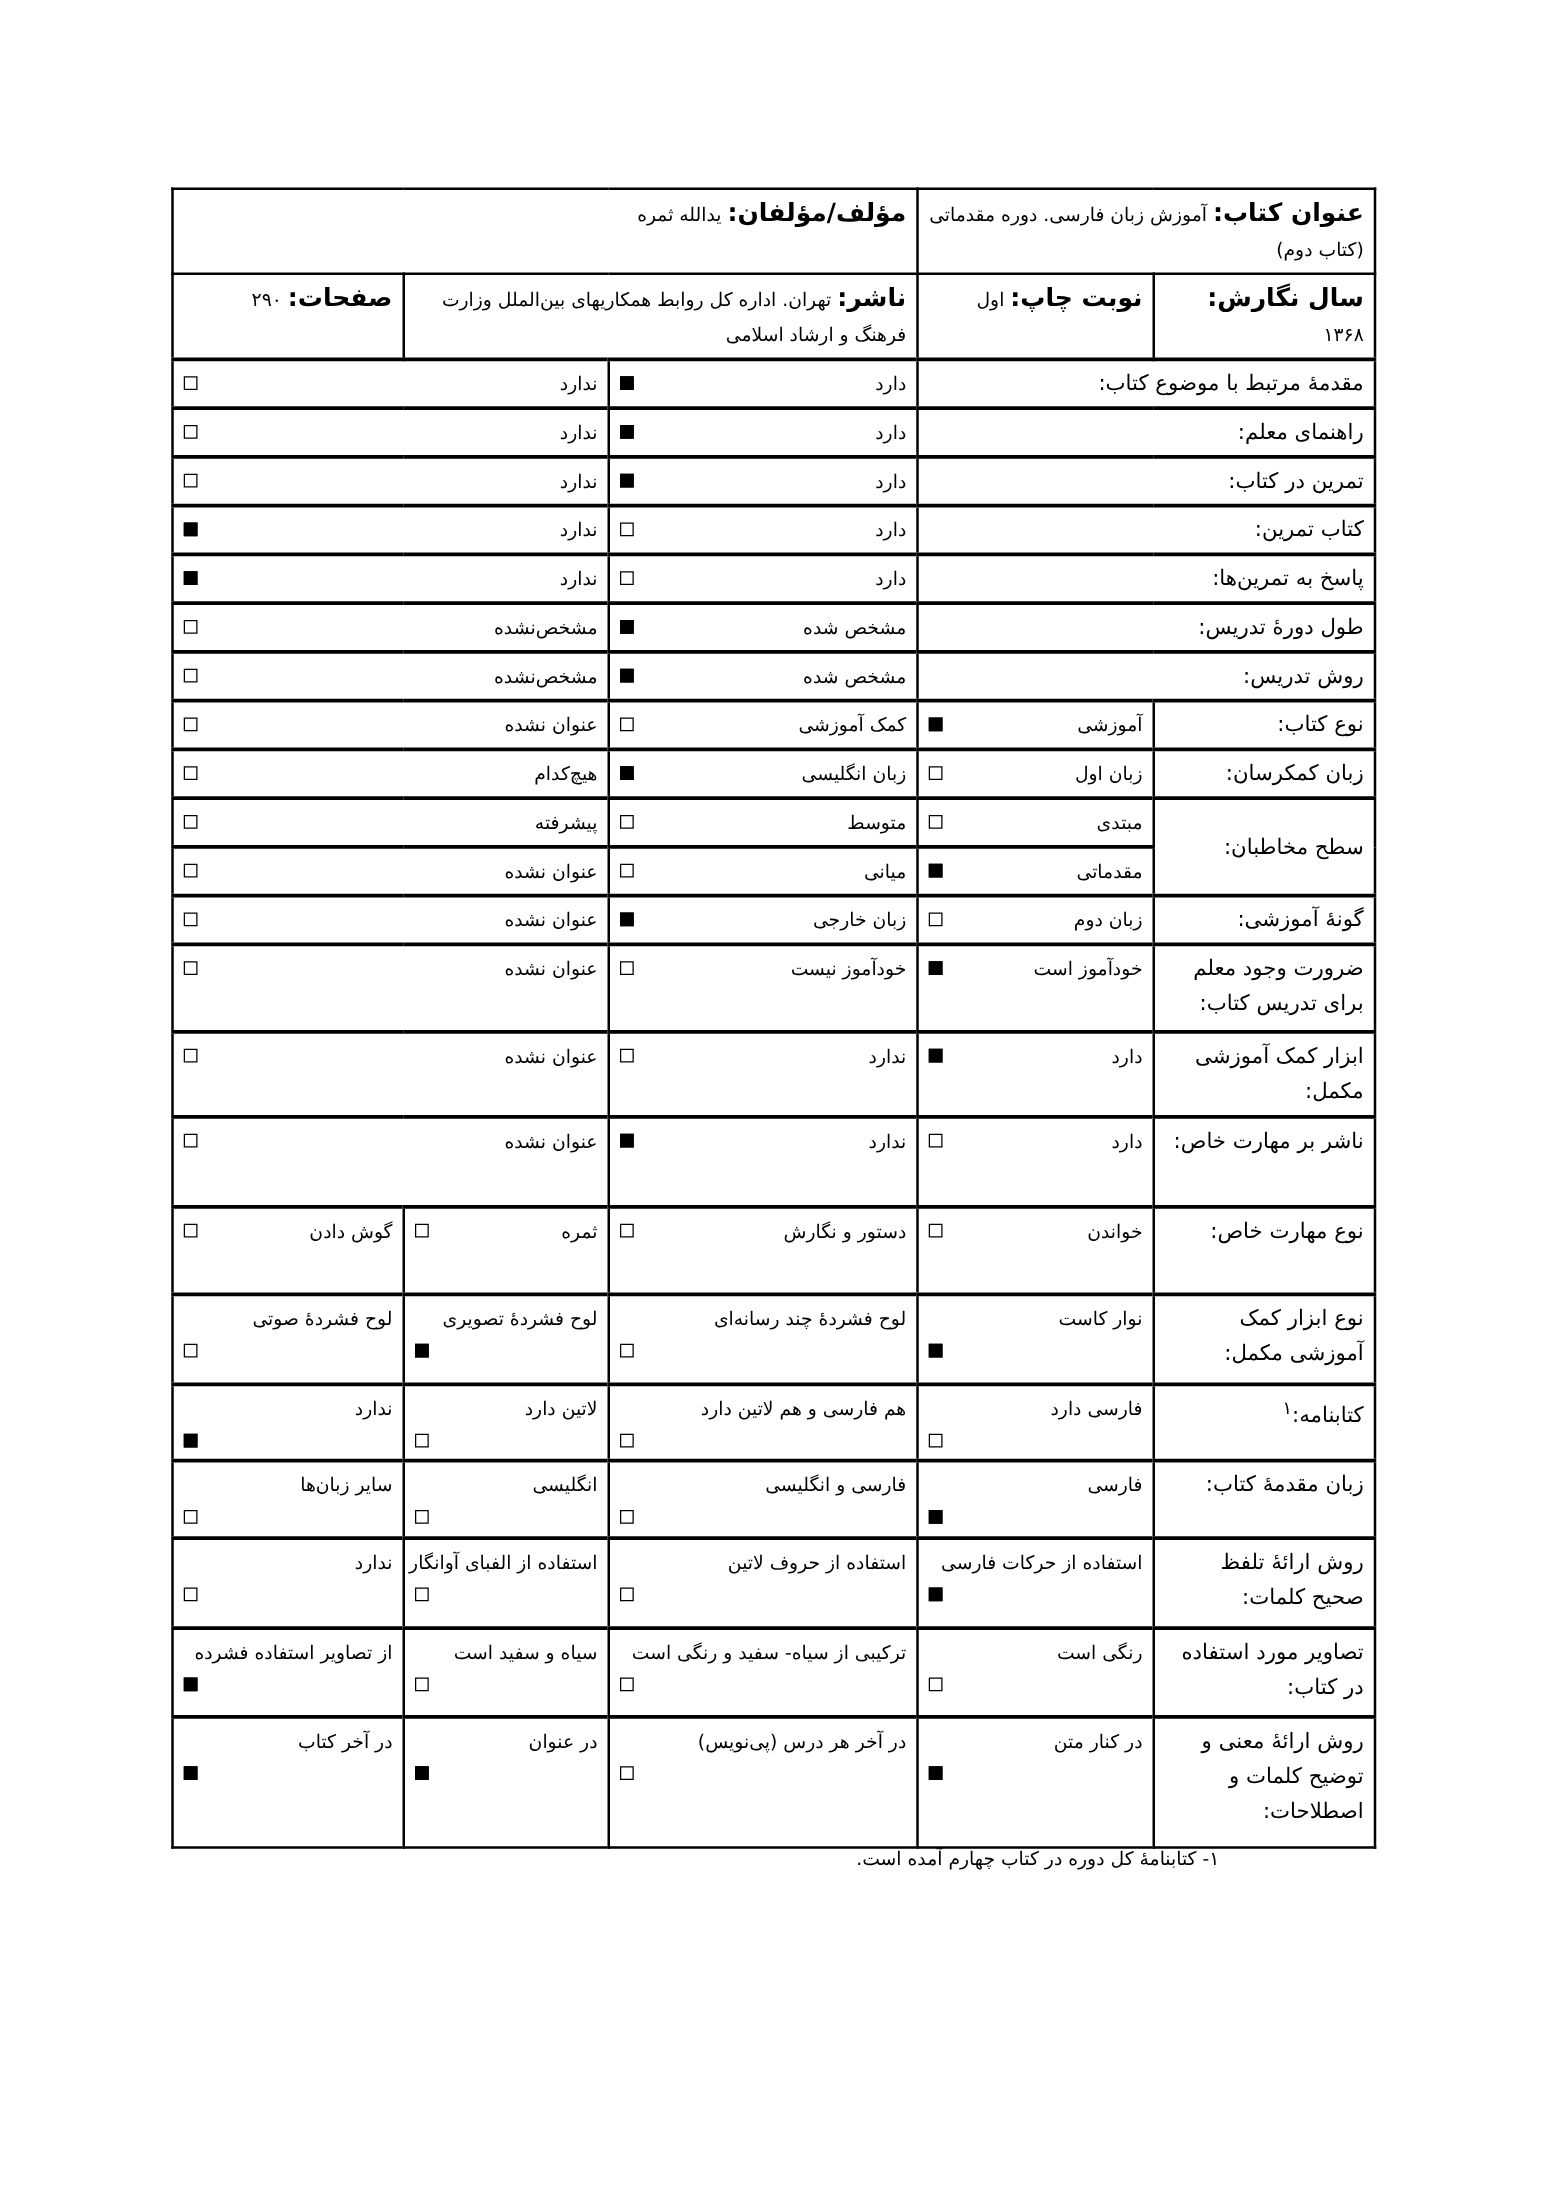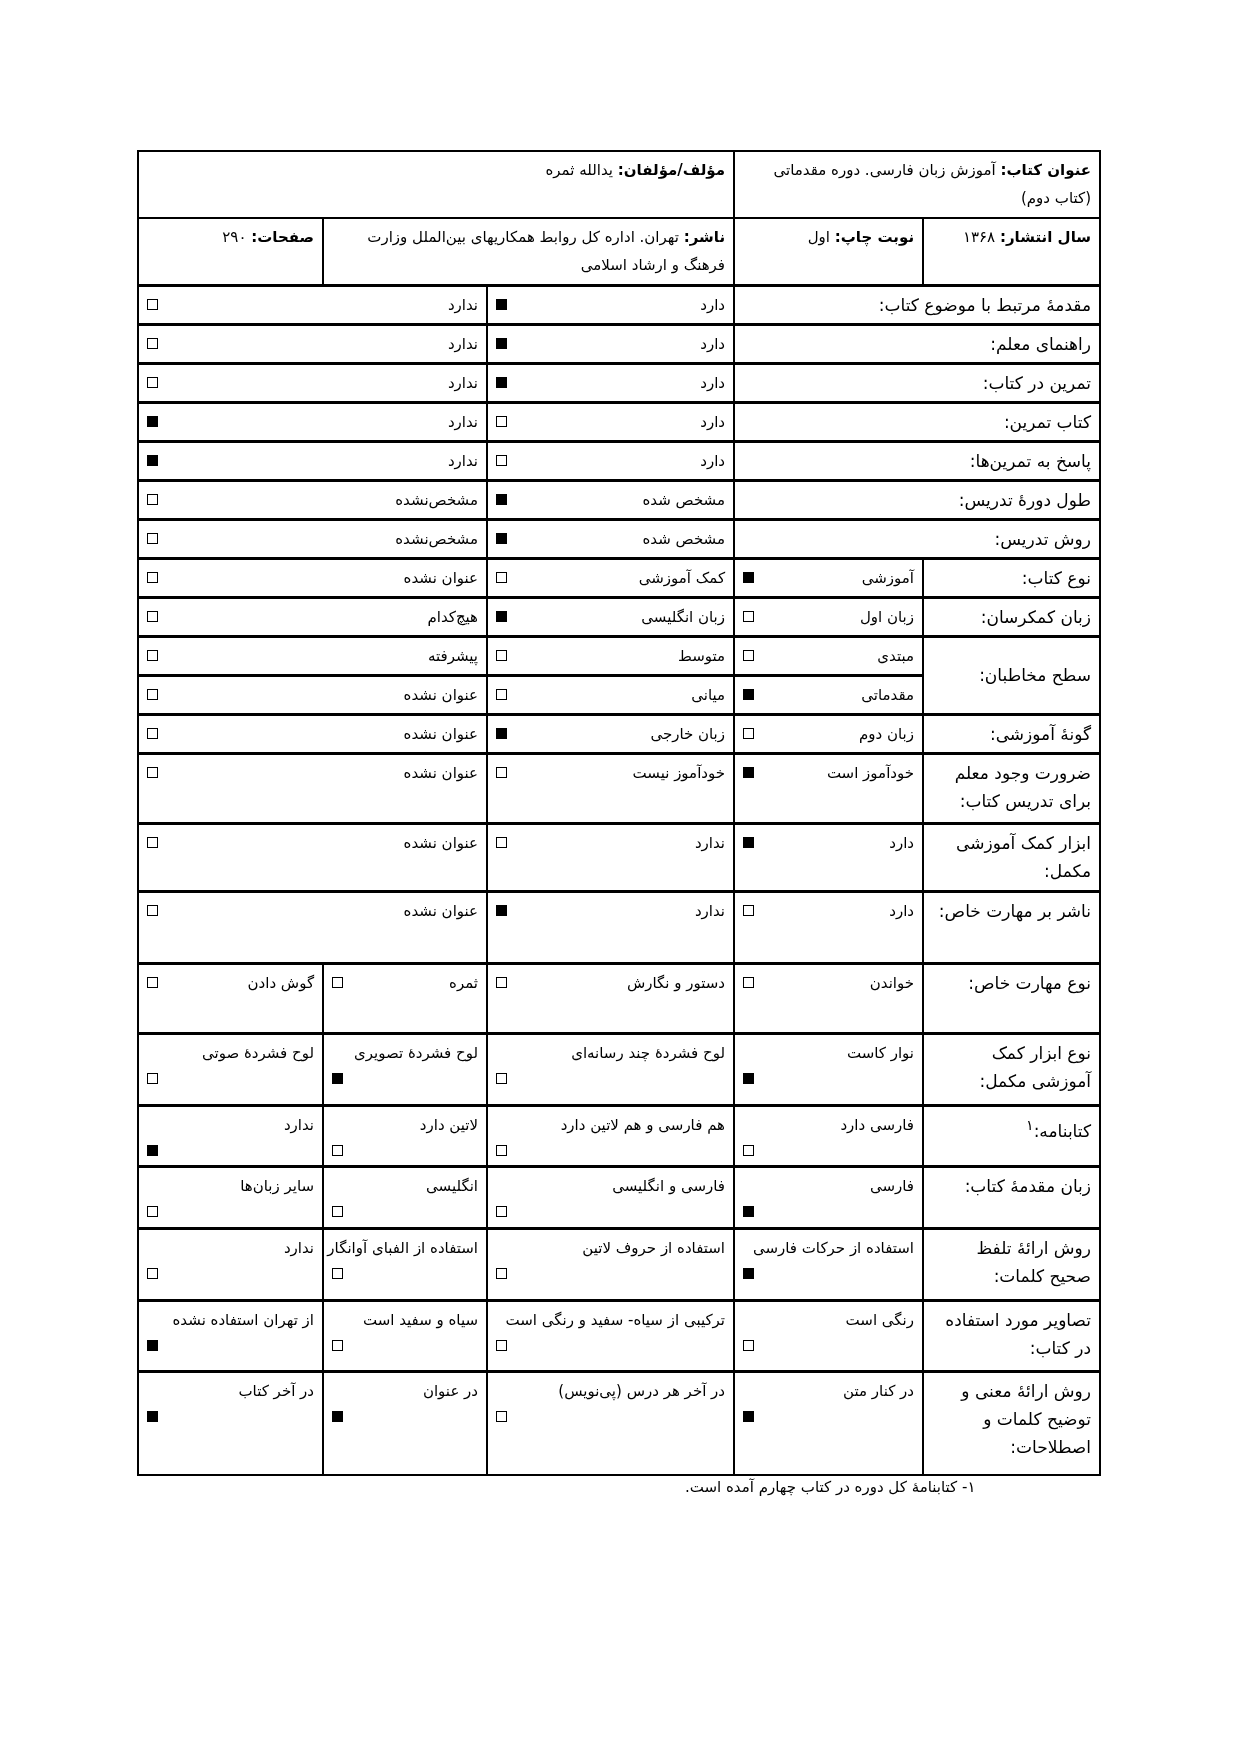--- a/index.html
+++ b/index.html
@@ -2,21 +2,21 @@
 <html><head>
 <meta charset="utf-8">
 <style>
   html, body { margin:0; padding:0; background:#ffffff; }
   body { width:1241px; height:1755px; position:relative; overflow:hidden;
          font-family:"DejaVu Sans", sans-serif; color:#000; }
   #sheet { position:absolute; left:137px; top:150px; width:962px; }
   table { border-collapse:collapse; width:962px; table-layout:fixed; direction:rtl; }
   td { border:2px solid #000; vertical-align:top; padding:4px 8px; font-size:15px; line-height:28px; position:relative; }
   td.lbl { font-weight:normal; font-size:17px; text-align:right; }
-  .k { font-weight:bold; font-size:15px; }
+  .k { font-weight:bold; font-size:20px; }
   .opt { display:flex; justify-content:space-between; align-items:flex-start; direction:rtl; }
   .opt .t { white-space:nowrap; }
   .box { display:inline-block; width:11px; height:11px; border:1px solid #000; box-sizing:border-box; margin-top:8px; flex:none; }
   .box.on { background:#000; }
   .stack .t { display:block; text-align:right; white-space:nowrap; }
   .stack .box { display:block; margin-top:6px; margin-right:auto; margin-left:0; }
   .foot { position:absolute; top:1478px; left:685px; width:340px; direction:rtl; text-align:left; font-size:15px; }
   .thick-top td { border-top-width:3px; }
 </style>
 </head>
@@ -30,21 +30,21 @@
         <col style="width:247px">
         <col style="width:164px">
         <col style="width:185px">
   </colgroup>
   <tbody id="tb">
         <tr style="height:67px">
           <td colspan="2"><span class="k">عنوان کتاب:</span> <span>آموزش زبان فارسی. دوره مقدماتی (کتاب دوم)</span></td>
           <td colspan="3"><span class="k">مؤلف/مؤلفان:</span> <span>یدالله ثمره</span></td>
         </tr>
         <tr style="height:67px">
-          <td><span class="k">سال انتشار:</span> <span>۱۳۶۸</span></td>
+          <td><span class="k">سال نگارش:</span> <span>۱۳۶۸</span></td>
           <td><span class="k">نوبت چاپ:</span> <span>اول</span></td>
           <td colspan="2"><span class="k">ناشر:</span> <span>تهران. اداره کل روابط همکاریهای بین‌الملل وزارت فرهنگ و ارشاد اسلامی</span></td>
           <td><span class="k">صفحات:</span> <span>۲۹۰</span></td>
         </tr>
         <tr class="thick-top" style="height:37px">
           <td colspan="2" class="lbl">مقدمهٔ مرتبط با موضوع کتاب:</td>
           <td>
             <div class="opt">
               <span class="t">دارد</span>
               <span class="box on"></span>
@@ -464,21 +464,21 @@
             </div>
           </td>
           <td>
             <div class="stack">
               <span class="t">سیاه و سفید است</span>
               <span class="box"></span>
             </div>
           </td>
           <td>
             <div class="stack">
-              <span class="t">از تهران استفاده نشده</span>
+              <span class="t">از تصاویر استفاده فشرده</span>
               <span class="box on"></span>
             </div>
           </td>
         </tr>
         <tr class="thick-top" style="height:104px">
           <td class="lbl"><span>روش ارائهٔ معنی و توضیح کلمات و اصطلاحات:</span></td>
           <td>
             <div class="stack">
               <span class="t">در کنار متن</span>
               <span class="box on"></span>

